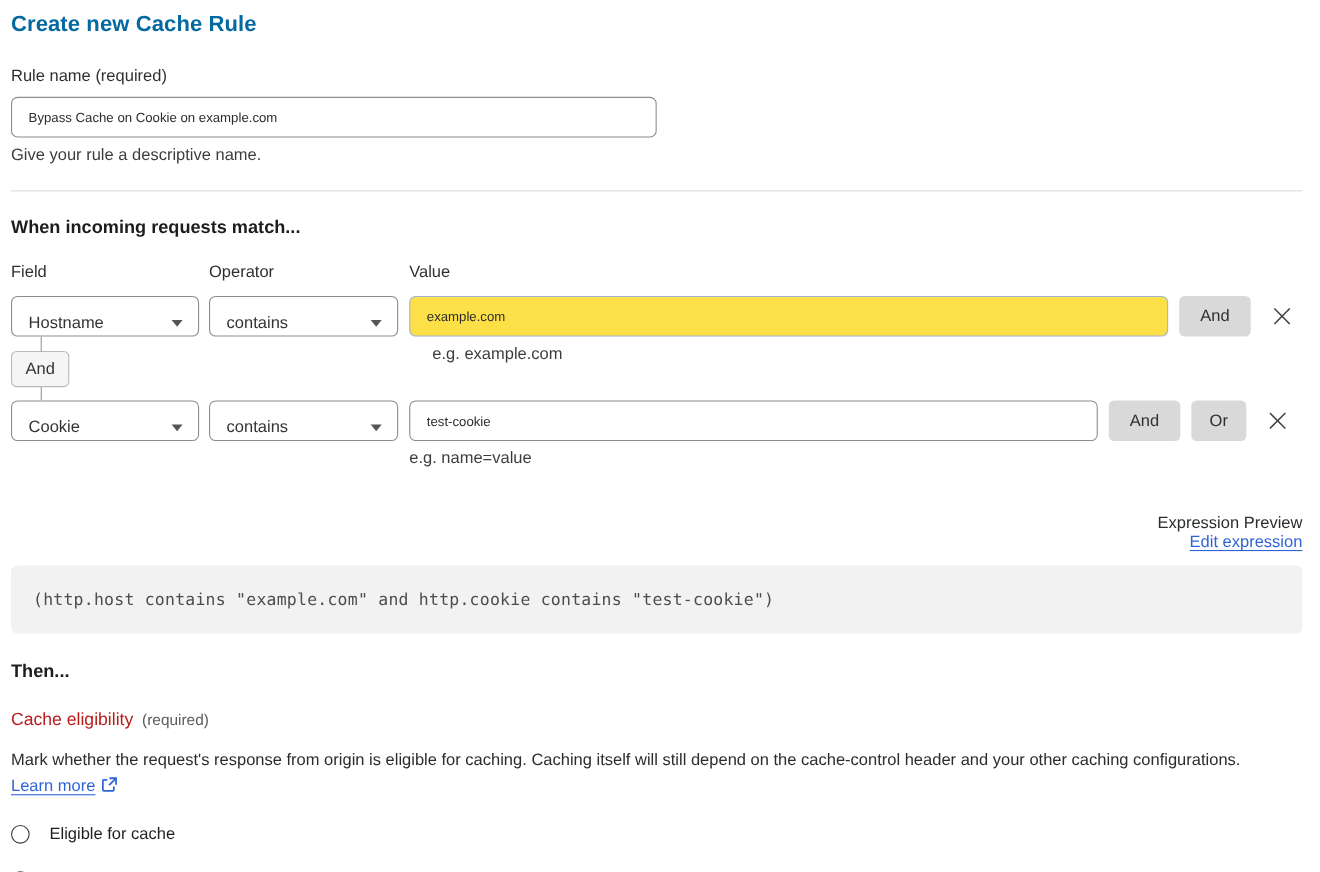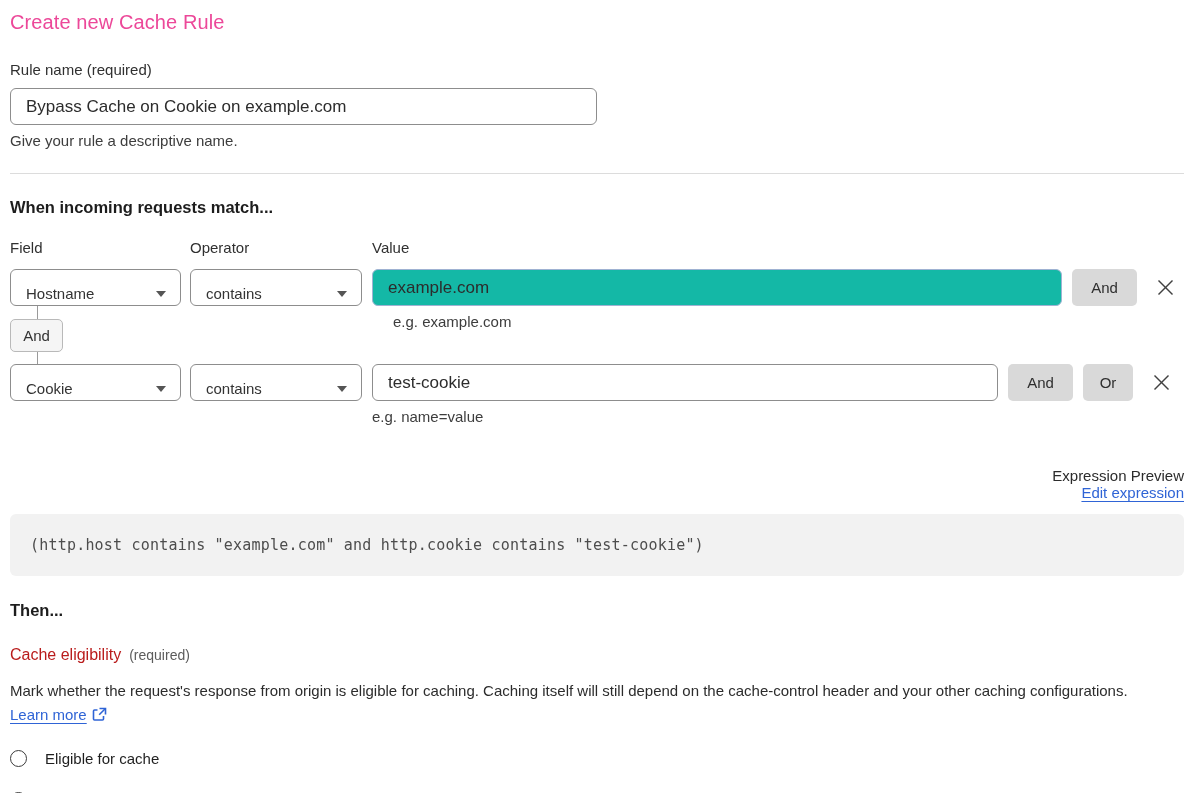--- a/index.html
+++ b/index.html
@@ -7,29 +7,29 @@
   body {
     font-family: "Liberation Sans", "DejaVu Sans", sans-serif;
     color: #2c2c2c;
     width: 1200px;
     height: 793px;
     overflow: hidden;
   }
   .container { margin: 0 16px 0 10px; padding-top: 11px; }
 
   h1.page-title {
-    font-size: 20px; font-weight: normal; color: #ec4899;
+    font-size: 20px; font-weight: bold; color: #0369a1;
     margin-bottom: 27px; letter-spacing: .1px;
   }
 
   .field-label { font-size: 15px; color: #303030; margin-bottom: 10px; }
 
   .text-input {
     display: block; height: 37px; border: 1px solid #8d8d8d; border-radius: 6px;
-    font-size: 17px; color: #2c2c2c; padding: 0 15px; background: #fff; outline: none;
+    font-size: 12px; color: #2c2c2c; padding: 0 15px; background: #fff; outline: none;
     font-family: "Liberation Sans", "DejaVu Sans", sans-serif;
   }
   .rule-name-input { width: 587px; }
   .help-text { font-size: 15px; color: #3d3d3d; margin-top: 7px; }
 
   .divider { height: 1px; background: #dcdcdc; margin-top: 24px; }
 
   h2.section-heading {
     font-size: 16.5px; font-weight: bold; color: #1d1d1d;
     margin-top: 24px;
@@ -47,21 +47,21 @@
     padding: 12px 14px 0 15px; font-size: 15px; color: #333; cursor: pointer;
   }
   .select-field { width: 171px; }
   .select-operator { width: 172px; margin-left: 9px; }
   .caret {
     width: 0; height: 0; border-left: 5px solid transparent;
     border-right: 5px solid transparent; border-top: 6px solid #555;
     margin-left: 8px; flex: 0 0 auto;
   }
   .value-input { margin-left: 10px; }
-  .value-input.row1 { width: 690px; background: #14b8a6; border-color: #9fb2d2; }
+  .value-input.row1 { width: 690px; background: #fde047; border-color: #9fb2d2; }
   .value-input.row2 { width: 626px; }
 
   .logic-btn {
     height: 37px; border: none; border-radius: 5px; background: #d9d9d9;
     color: #2f2f2f; font-size: 15px; cursor: pointer; margin-left: 10px;
     font-family: "Liberation Sans", "DejaVu Sans", sans-serif;
   }
   .and-btn { width: 65px; }
   .or-btn { width: 50px; }
 

